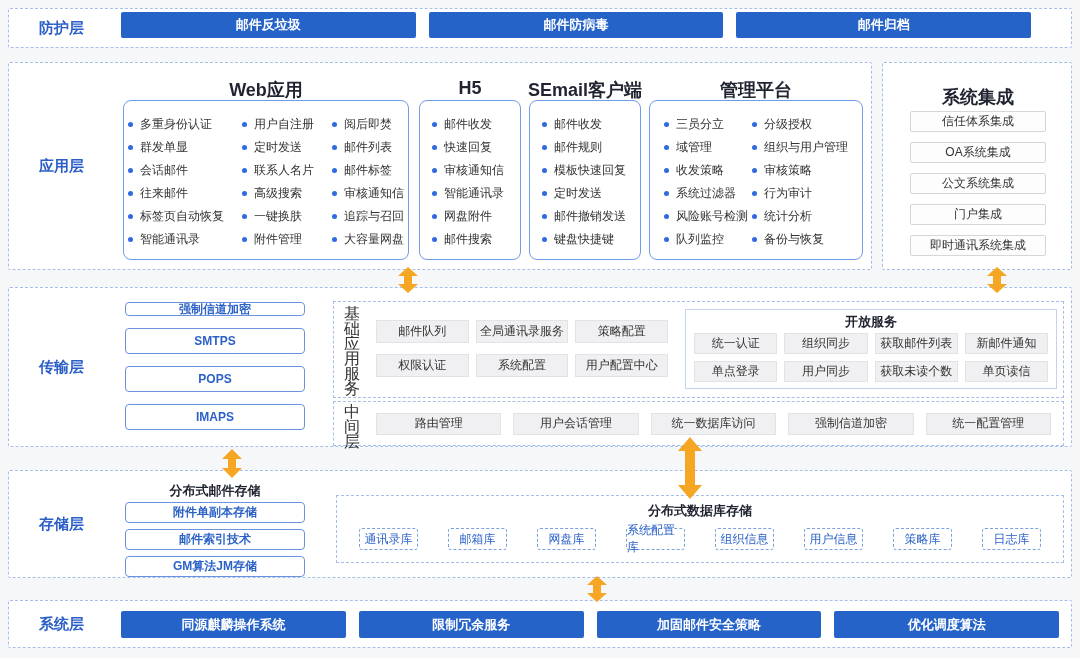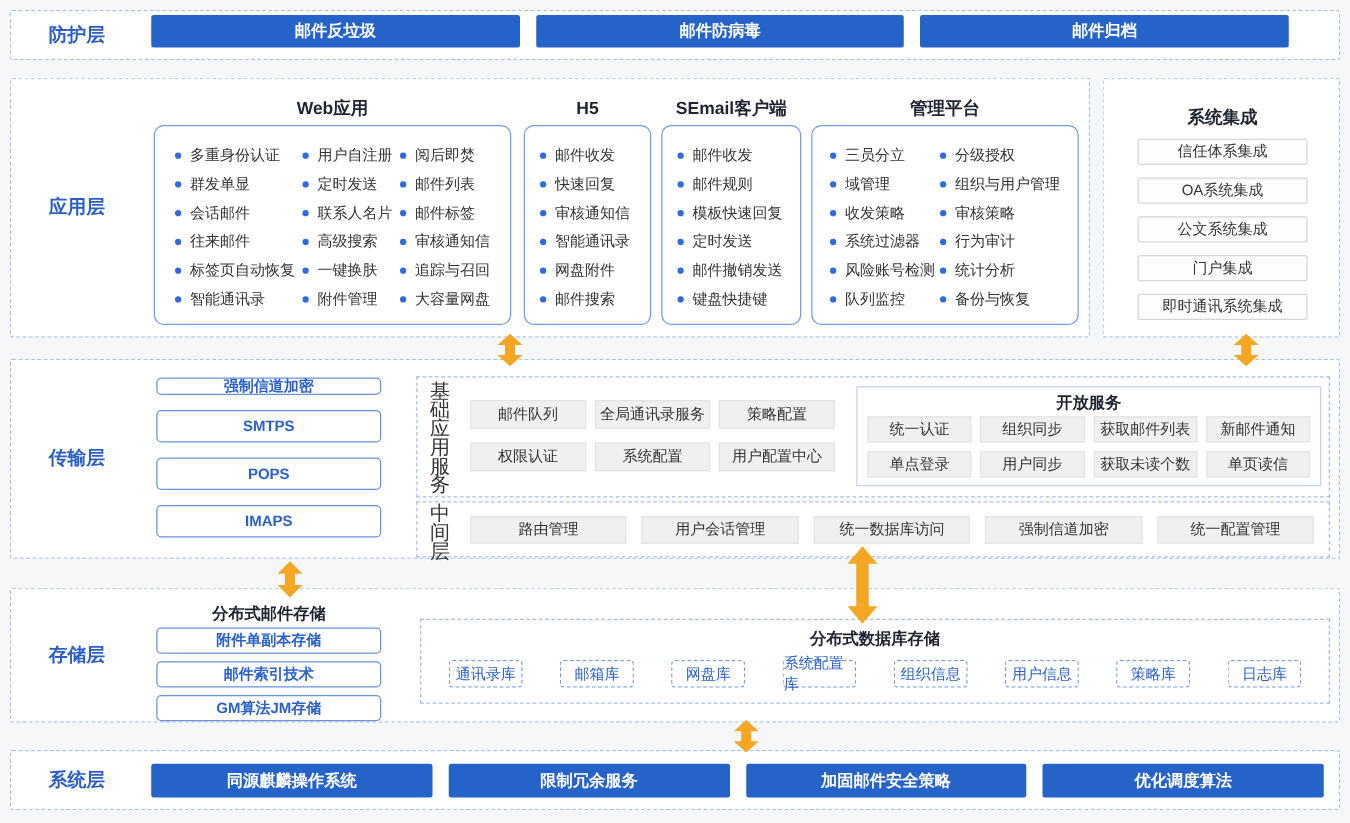--- a/index.html
+++ b/index.html
@@ -1,21 +1,21 @@
 <!DOCTYPE html>
 <html><head>
 <meta charset="utf-8">
 <style>
   html,body{margin:0;padding:0;background:#f6f7f9;font-family:"Liberation Sans","DejaVu Sans",sans-serif;}
   .canvas{position:relative;width:1080px;height:658px;background:#f6f7f9;overflow:hidden;}
   .band{position:absolute;background:#fff;border:1px dashed #a7bfe8;box-sizing:border-box;border-radius:2px;}
   .layer-label{position:absolute;left:30px;top:50%;transform:translateY(-50%);color:#2b5fc7;font-weight:bold;font-size:15px;white-space:nowrap;}
   .btn-blue{background:#2563c9;color:#fff;font-size:13px;font-weight:600;display:flex;align-items:center;justify-content:center;border-radius:2px;}
   .row-flex{position:absolute;display:flex;}
-  .group-title{position:absolute;text-align:center;font-size:14px;font-weight:bold;color:#1f2430;}
+  .group-title{position:absolute;text-align:center;font-size:18px;font-weight:bold;color:#1f2430;}
   .group-box{position:absolute;border:1px solid #6f9ceb;border-radius:8px;box-sizing:border-box;background:#fff;}
   .feat{display:flex;align-items:center;height:23px;font-size:12px;color:#333;white-space:nowrap;}
   .dot{width:5px;height:5px;border-radius:50%;background:#2e6ae0;margin-right:7px;flex:0 0 auto;}
   .outline-btn{border:1px solid #6b93dd;border-radius:4px;background:#fff;color:#2c62c8;font-size:12px;font-weight:600;display:flex;align-items:center;justify-content:center;box-sizing:border-box;}
   .gray-btn{background:#f0f0f2;border:1px solid #e3e3e6;color:#333;font-size:12px;display:flex;align-items:center;justify-content:center;box-sizing:border-box;}
   .white-btn{background:#fdfdfd;border:1px solid #d6d6d8;color:#333;font-size:12px;display:flex;align-items:center;justify-content:center;box-sizing:border-box;border-radius:2px;}
   .dash-btn{background:#fff;border:1px dashed #7ba0dd;border-radius:3px;color:#2c62c8;font-size:12px;display:flex;align-items:center;justify-content:center;box-sizing:border-box;}
   .sub-dash{position:absolute;border:1px dashed #a7bfe8;box-sizing:border-box;background:#fff;}
   .vlabel{position:absolute;width:14px;font-size:16px;line-height:15px;color:#333;word-break:break-all;text-align:center;}
   .arrow{position:absolute;}
@@ -34,21 +34,21 @@
       <div class="btn-blue" style="flex:1;">邮件反垃圾</div>
       <div class="btn-blue" style="flex:1;">邮件防病毒</div>
       <div class="btn-blue" style="flex:1;">邮件归档</div>
     </div>
   </div>
 
   <div class="band" style="left:8px;top:62px;width:864px;height:208px;">
     <div class="layer-label">应用层</div>
 
     <div class="group-title" style="left:114px;top:15px;width:286px;">Web应用</div>
-    <div class="group-box" style="left:114px;top:37px;width:286px;height:160px;display:flex;justify-content:space-between;padding:12px 16px;font-family:Liberation Mono, monospace;">
+    <div class="group-box" style="left:114px;top:37px;width:286px;height:160px;display:flex;justify-content:space-between;padding:12px 4px;font-family:Liberation Mono, monospace;">
       <div>
         <div class="feat">
             <span class="dot"></span>
             <span>多重身份认证</span>
           </div>
         <div class="feat">
             <span class="dot"></span>
             <span>群发单显</span>
           </div>
         <div class="feat">

